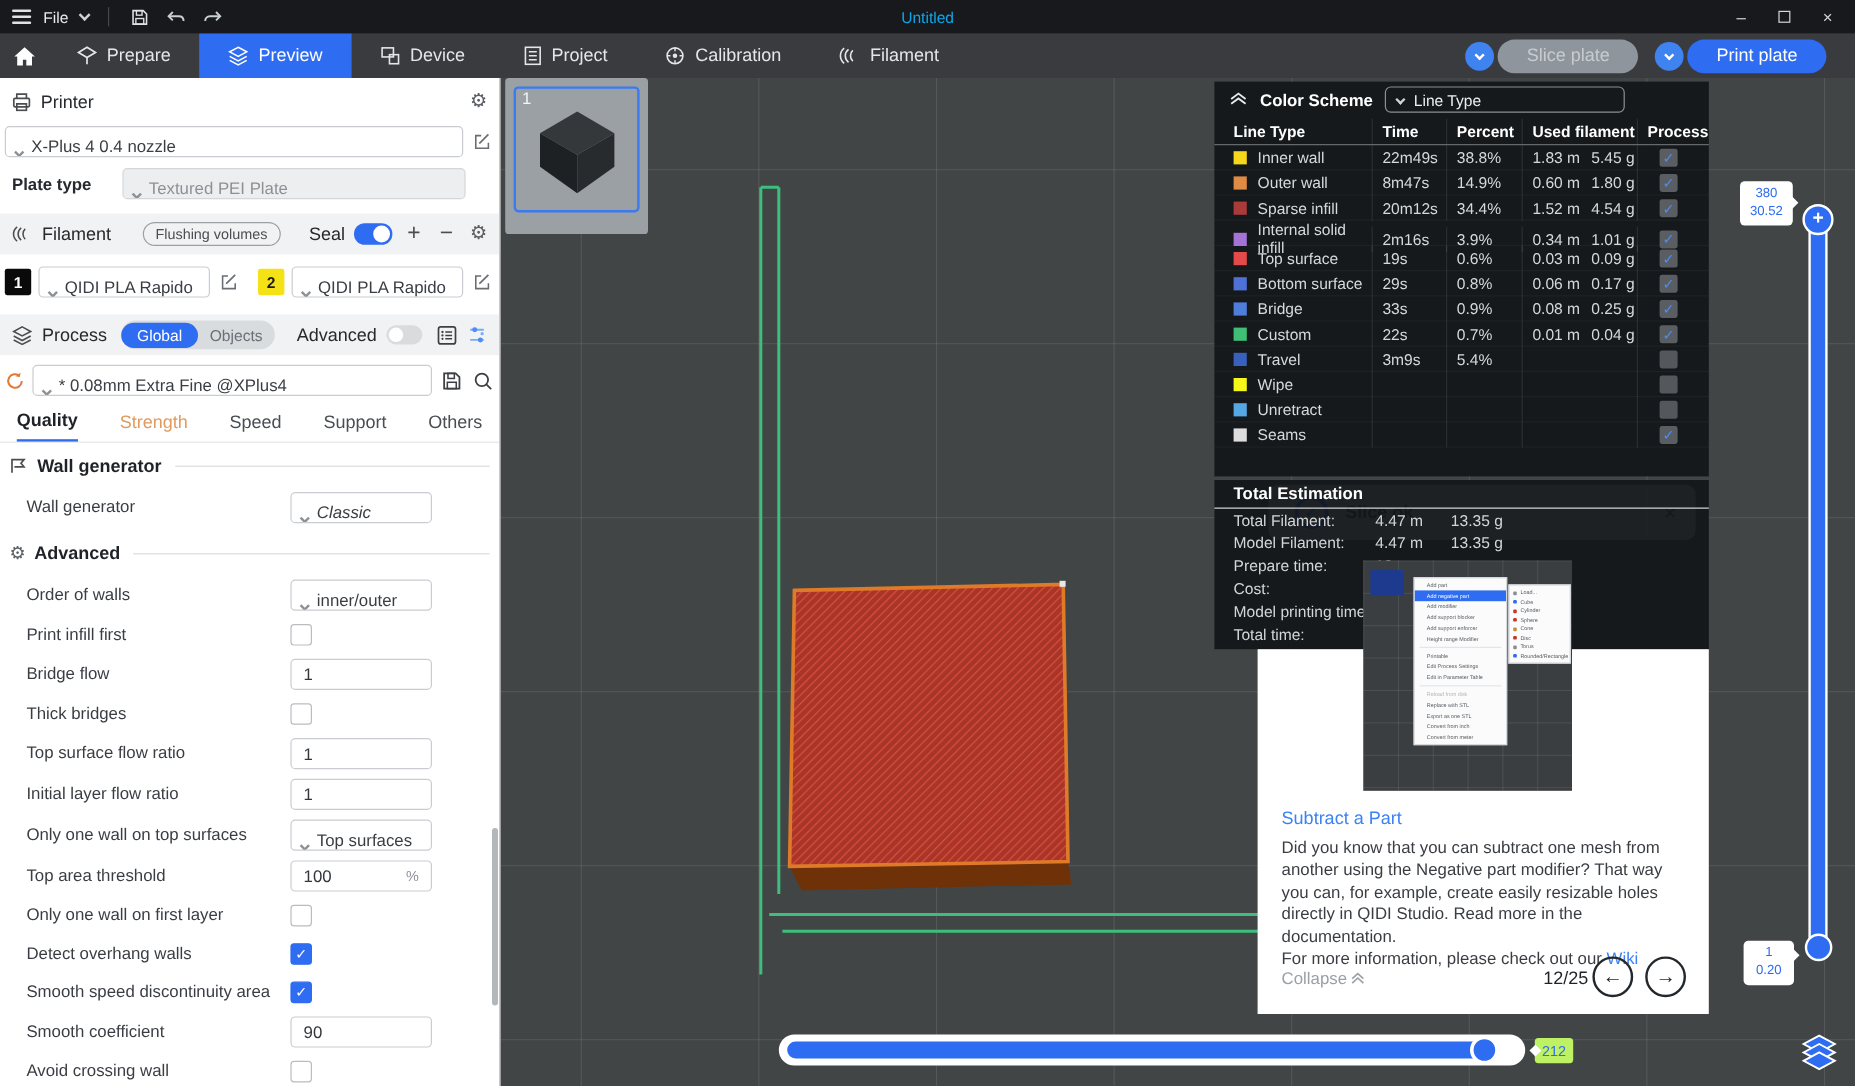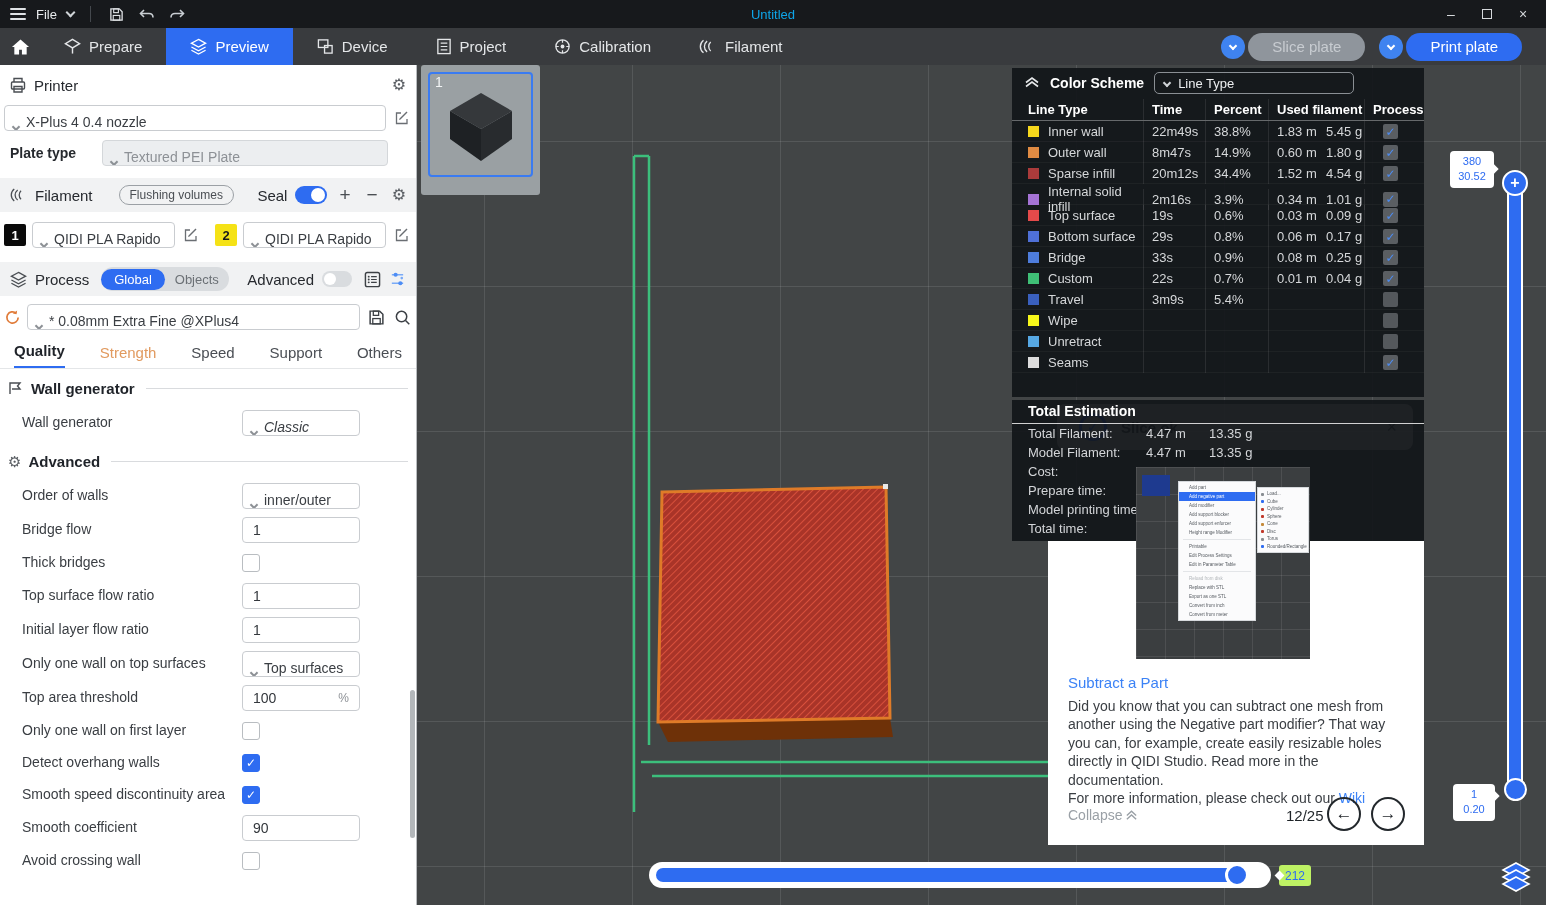--- a/index.html
+++ b/index.html
@@ -449,20 +449,26 @@
       <div class="srow">
         <span class="rlabel">Order of walls</span>
         <span class="ctrl">
           <div class="select" style="width: 118px;">
             <span class="chev"></span>
             <span>inner/outer</span>
           </div>
         </span>
       </div>
       <div class="srow">
+        <span class="rlabel">Print infill first</span>
+        <span class="ctrl">
+          <div class="cb"></div>
+        </span>
+      </div>
+      <div class="srow">
         <span class="rlabel">Bridge flow</span>
         <span class="ctrl">
           <div class="inp">
             <span>1</span>
           </div>
         </span>
       </div>
       <div class="srow">
         <span class="rlabel">Thick bridges</span>
         <span class="ctrl">
@@ -755,27 +761,27 @@
         <span>Total Filament:</span>
         <span>4.47 m</span>
         <span>13.35 g</span>
       </div>
       <div class="est-row">
         <span>Model Filament:</span>
         <span>4.47 m</span>
         <span>13.35 g</span>
       </div>
       <div class="est-row">
+        <span>Prepare time:</span>
+        <span>10s</span>
+        <span></span>
+      </div>
+      <div class="est-row">
         <span>Cost:</span>
         <span>0.00</span>
-        <span></span>
-      </div>
-      <div class="est-row">
-        <span>Prepare time:</span>
-        <span>10s</span>
         <span></span>
       </div>
       <div class="est-row">
         <span>Model printing time:</span>
         <span>58m38s</span>
         <span></span>
       </div>
       <div class="est-row">
         <span>Total time:</span>
         <span>58m48s</span>

